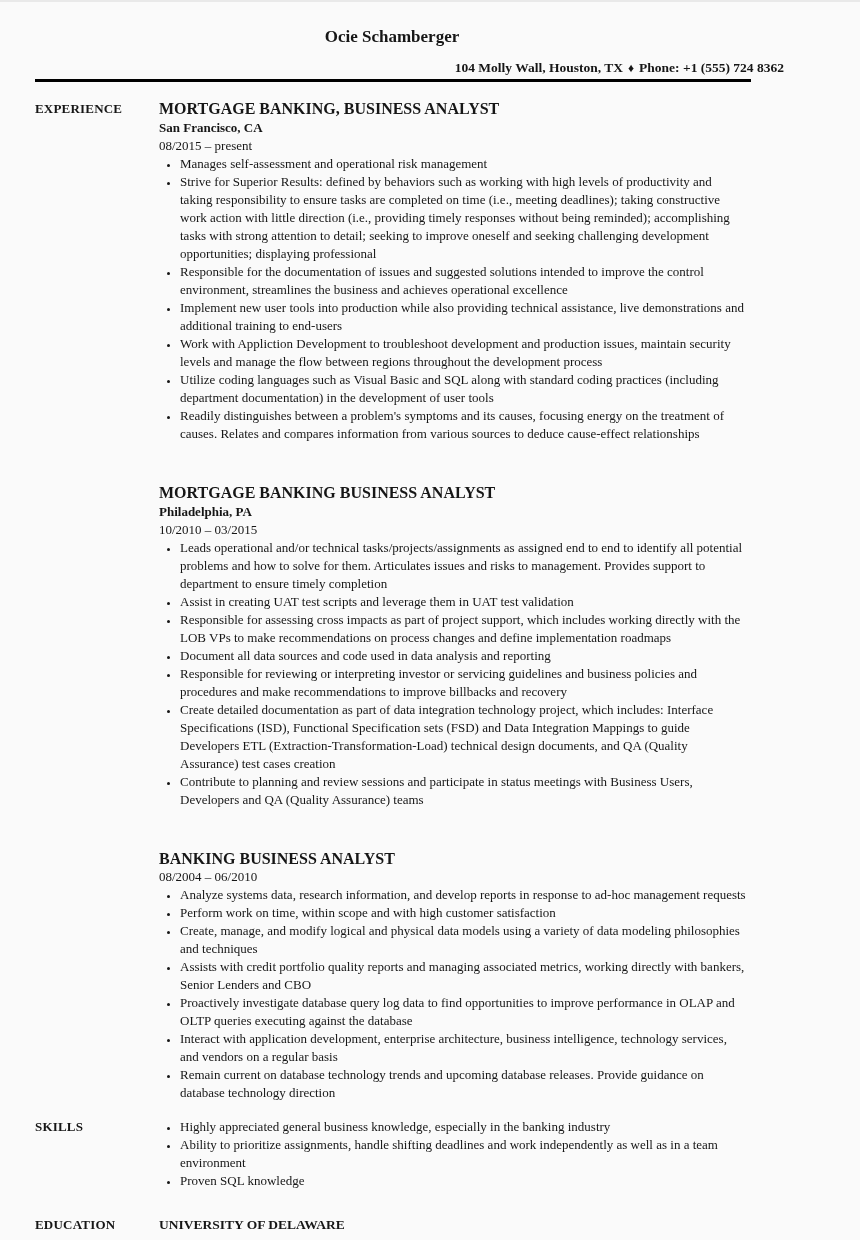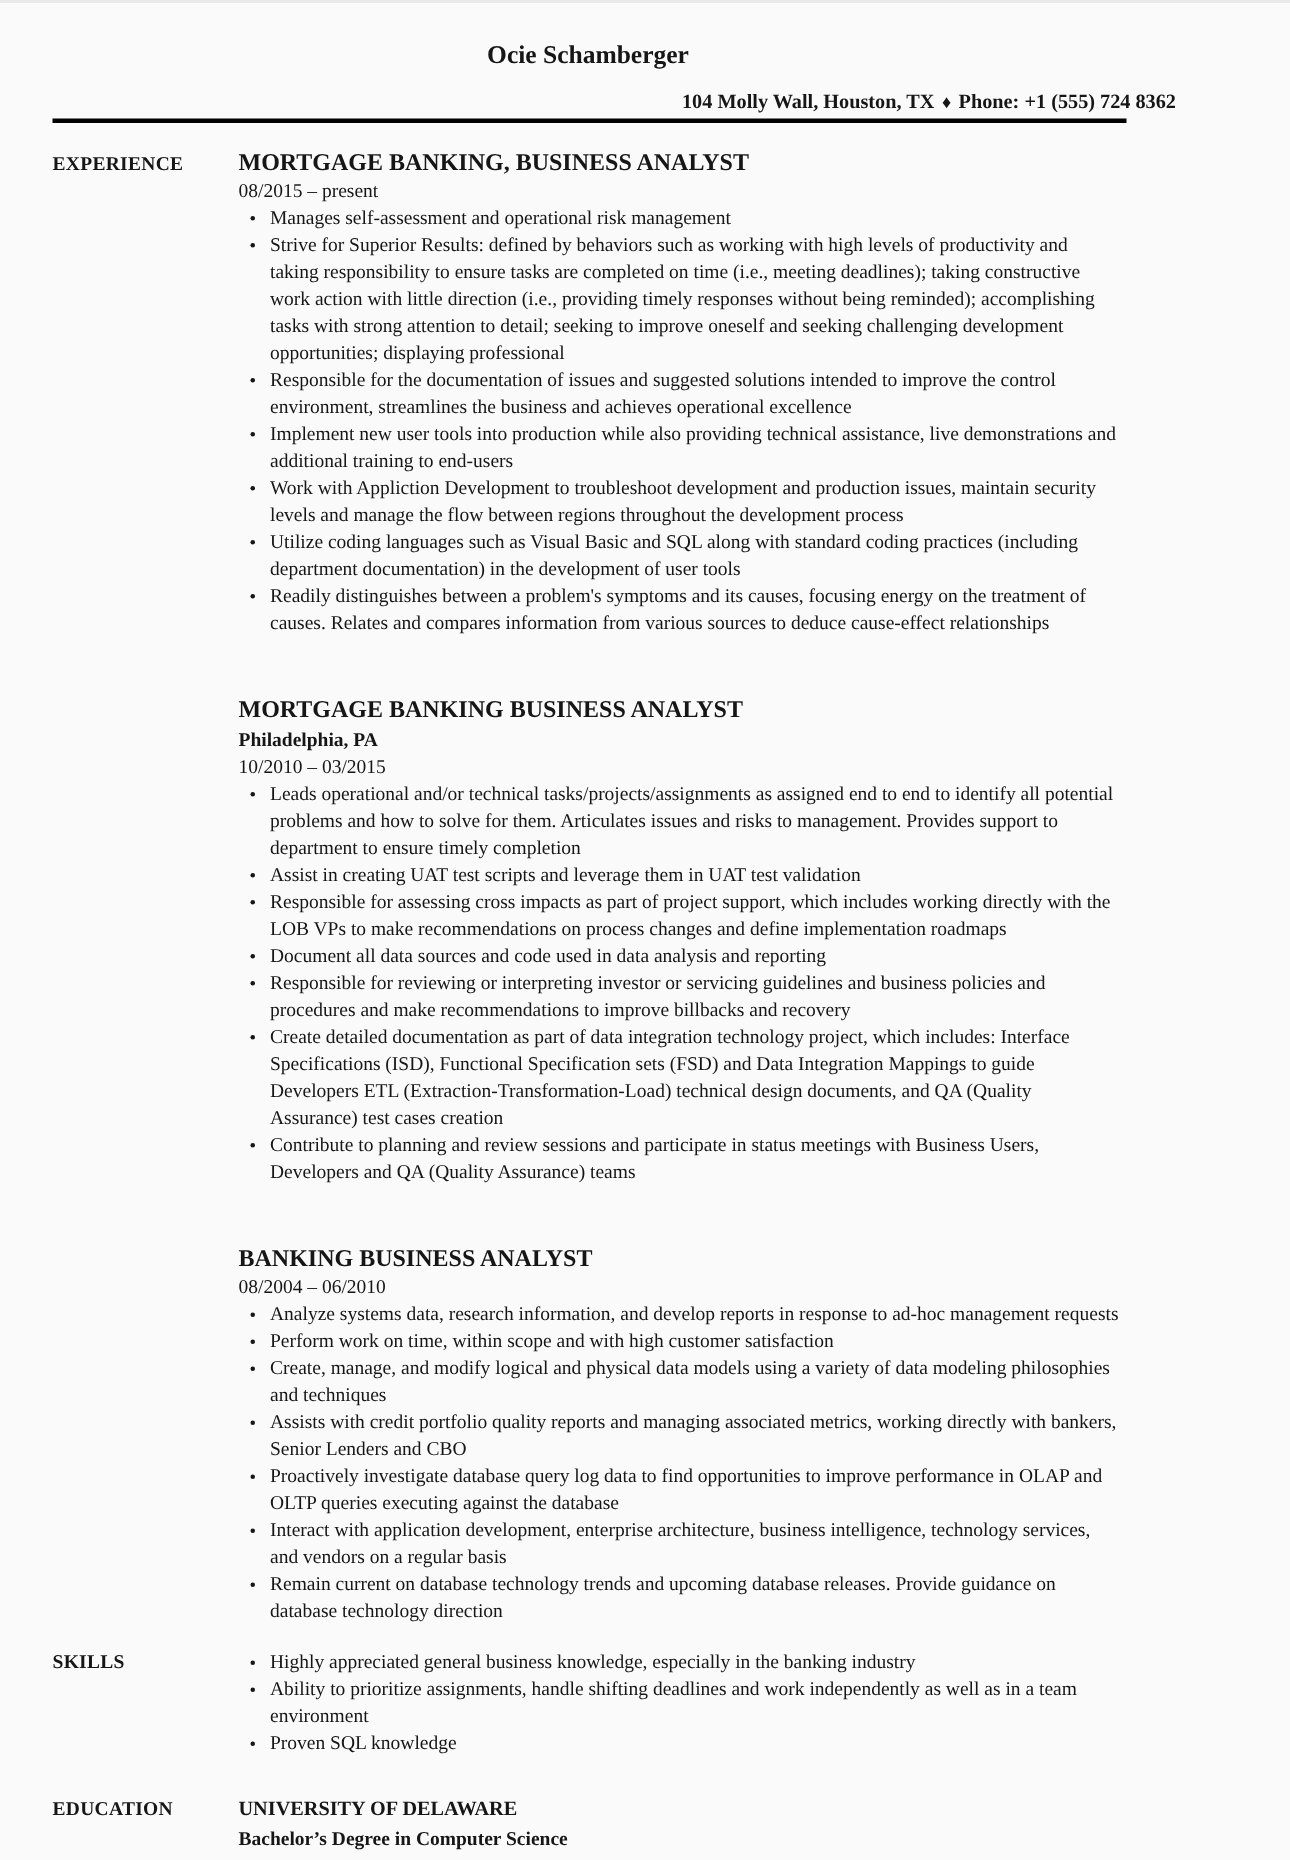--- a/index.html
+++ b/index.html
@@ -71,20 +71,21 @@
     <span>104 Molly Wall, Houston, TX</span><span class="diamond">♦</span><span>Phone: +1 (555) 724 8362</span>
   </div>
 
   <div class="rule"></div>
 
   <div class="row row-experience">
     <div class="row-label">EXPERIENCE</div>
     <div class="row-content">
   <section class="job">
     <h2 class="job-title">MORTGAGE BANKING, BUSINESS ANALYST</h2>
+    <div class="job-location">San Francisco, CA</div>
     <div class="job-dates">08/2015 – present</div>
     <ul class="bullets">
             <li>Manages self-assessment and operational risk management</li>
             <li>Strive for Superior Results: defined by behaviors such as working with high levels of productivity and taking responsibility to ensure tasks are completed on time (i.e., meeting deadlines); taking constructive work action with little direction (i.e., providing timely responses without being reminded); accomplishing tasks with strong attention to detail; seeking to improve oneself and seeking challenging development opportunities; displaying professional</li>
             <li>Responsible for the documentation of issues and suggested solutions intended to improve the control environment, streamlines the business and achieves operational excellence</li>
             <li>Implement new user tools into production while also providing technical assistance, live demonstrations and additional training to end-users</li>
             <li>Work with Appliction Development to troubleshoot development and production issues, maintain security levels and manage the flow between regions throughout the development process</li>
             <li>Utilize coding languages such as Visual Basic and SQL along with standard coding practices (including department documentation) in the development of user tools</li>
             <li>Readily distinguishes between a problem's symptoms and its causes, focusing energy on the treatment of causes. Relates and compares information from various sources to deduce cause-effect relationships</li>
           </ul>

